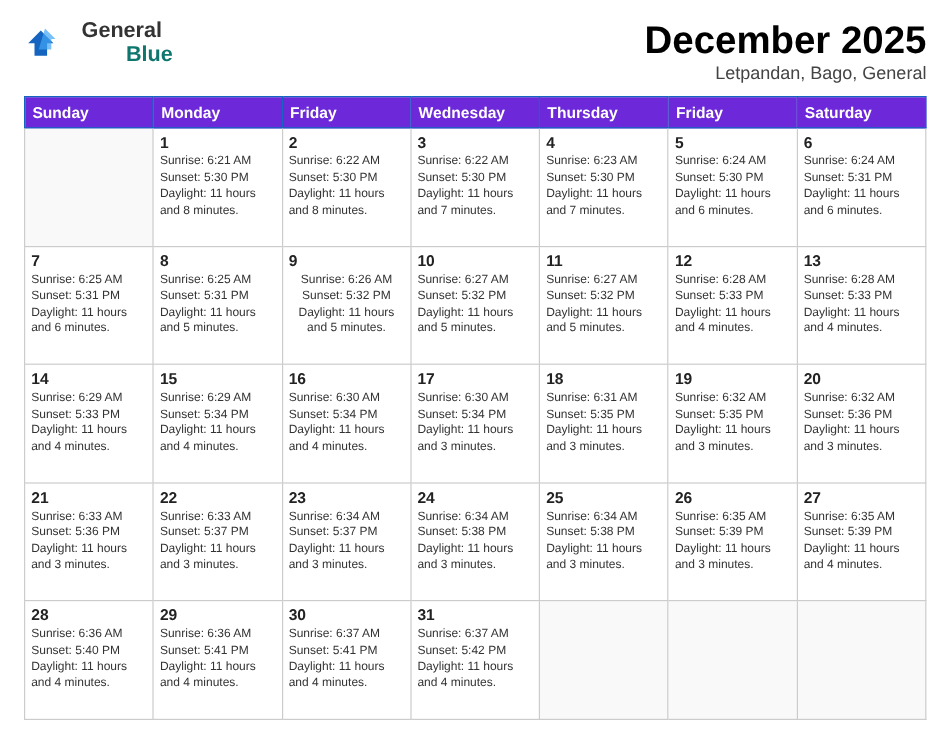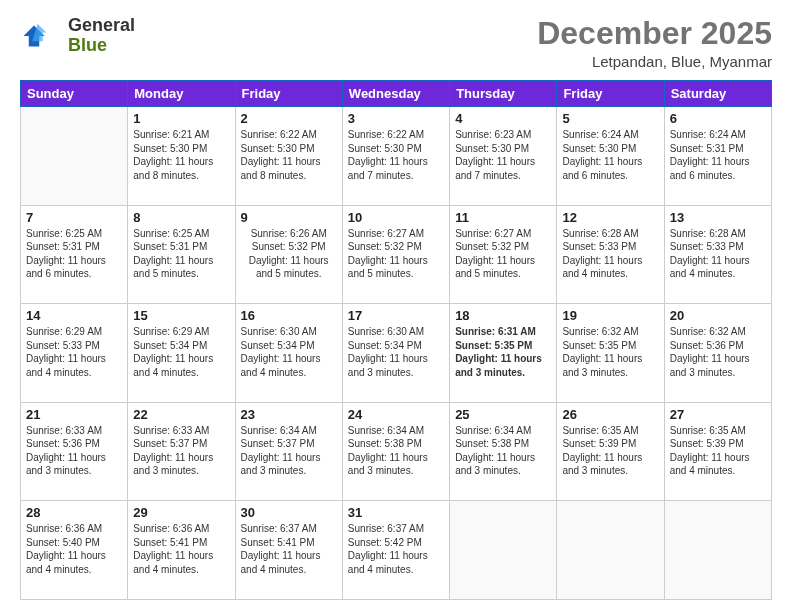--- a/index.html
+++ b/index.html
@@ -27,32 +27,32 @@
       display: flex;
       align-items: center;
       gap: 20px;
     }
     .logo-text {
       font-size: 18px;
       font-weight: bold;
       line-height: 1.1;
     }
     .logo-general { color: #333; }
-    .logo-blue { color: #4d7c0f; }
+    .logo-blue { color: #0f766e; margin-left: 37px; }
     .logo-icon {
       width: 28px;
       height: 28px;
     }
     .title-block {
       text-align: right;
     }
     .month-title {
       font-size: 32px;
       font-weight: bold;
-      color: #737373;
+      color: #000000;
       line-height: 1.1;
     }
     .location {
       font-size: 15px;
       color: #444;
       margin-top: 2px;
     }
     .calendar {
       flex: 1;
       border: 1px solid #ccc;
@@ -103,21 +103,21 @@
         <polygon points="16,4 28,16 22,16 22,28 10,28 10,16 4,16" fill="#1565c0"></polygon>
         <polygon points="20,2 30,12 26,12 26,22 14,22" fill="#42a5f5" opacity="0.7"></polygon>
       </svg>
       <div class="logo-text">
         <span class="logo-general">General</span><br>
         <span class="logo-blue">Blue</span>
       </div>
     </div>
     <div class="title-block">
       <div class="month-title">December 2025</div>
-      <div class="location">Letpandan, Blue, Myanmar</div>
+      <div class="location">Letpandan, Bago, General</div>
     </div>
   </div>
 
   <table class="calendar">
     <thead>
       <tr>
         <th>Sunday</th>
         <th>Monday</th>
         <th>Friday</th>
         <th>Wednesday</th>
@@ -247,21 +247,21 @@
           </td>
           <td>
             <span class="day-num">17</span>
             <div class="day-info" style="white-space: pre-line;">Sunrise: 6:30 AM
 Sunset: 5:34 PM
 Daylight: 11 hours
 and 3 minutes.</div>
           </td>
           <td>
             <span class="day-num">18</span>
-            <div class="day-info" style="white-space: pre-line; font-weight: bold;">Sunrise: 6:31 AM
+            <div class="day-info" style="white-space: pre-line;">Sunrise: 6:31 AM
 Sunset: 5:35 PM
 Daylight: 11 hours
 and 3 minutes.</div>
           </td>
           <td>
             <span class="day-num">19</span>
             <div class="day-info" style="white-space: pre-line;">Sunrise: 6:32 AM
 Sunset: 5:35 PM
 Daylight: 11 hours
 and 3 minutes.</div>

